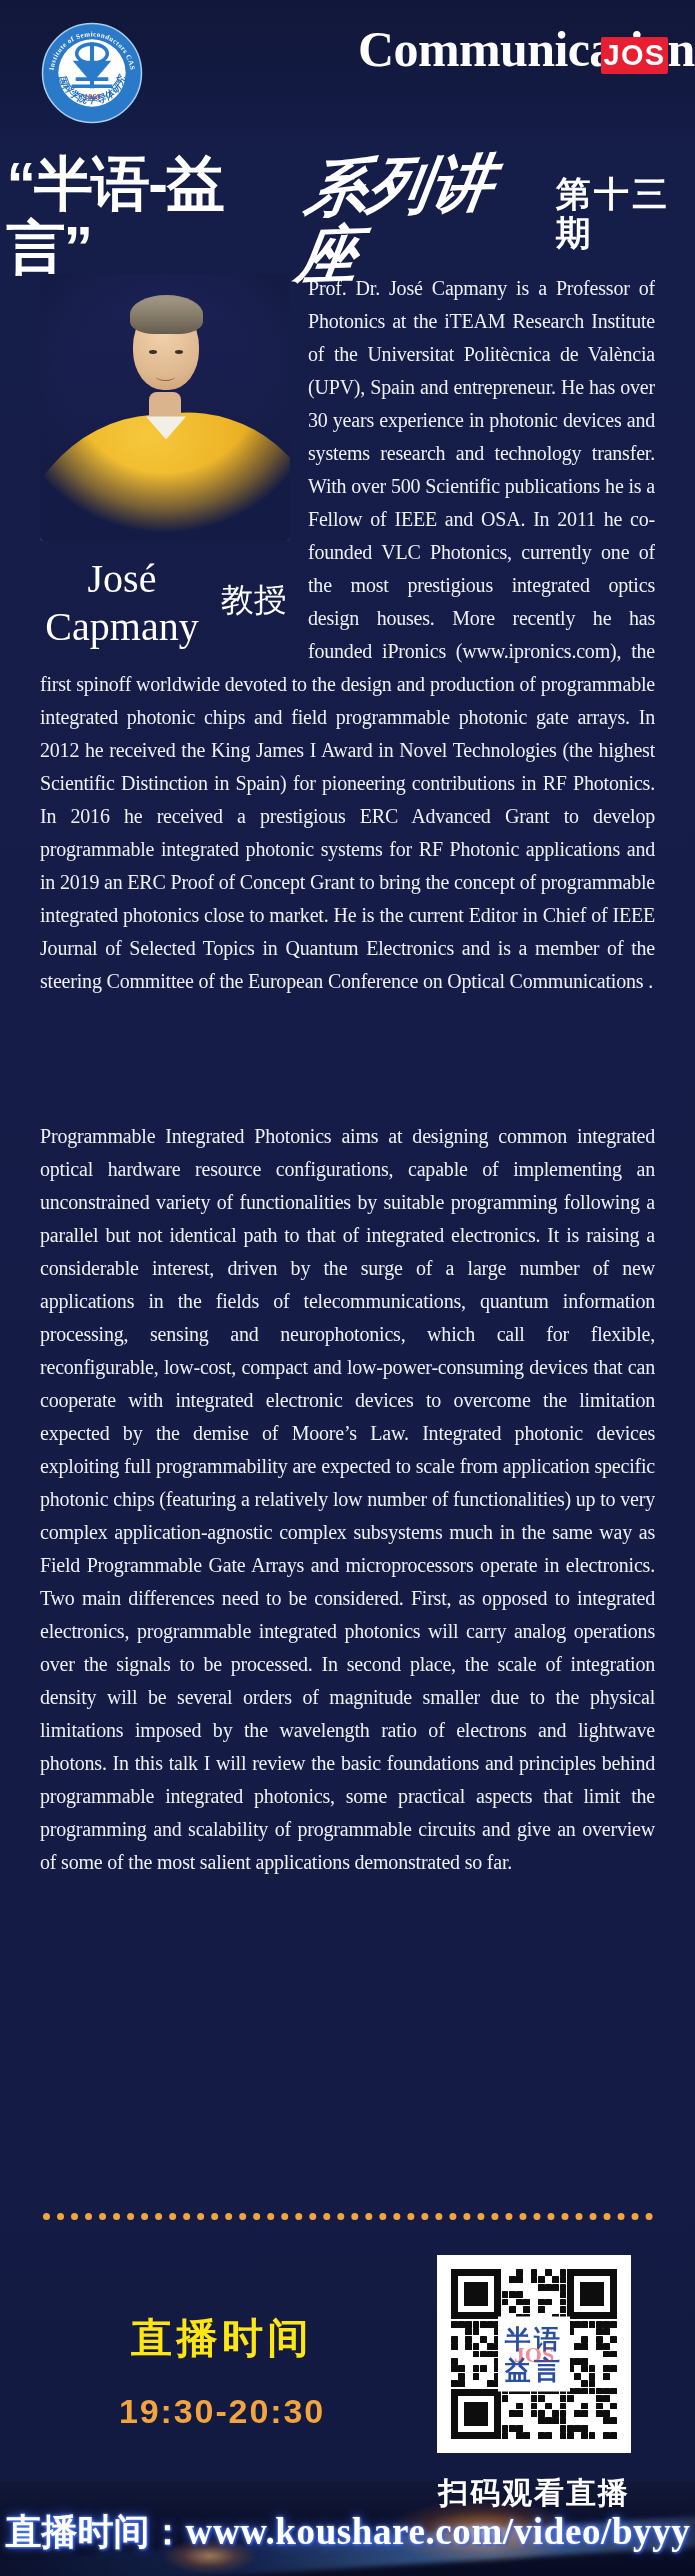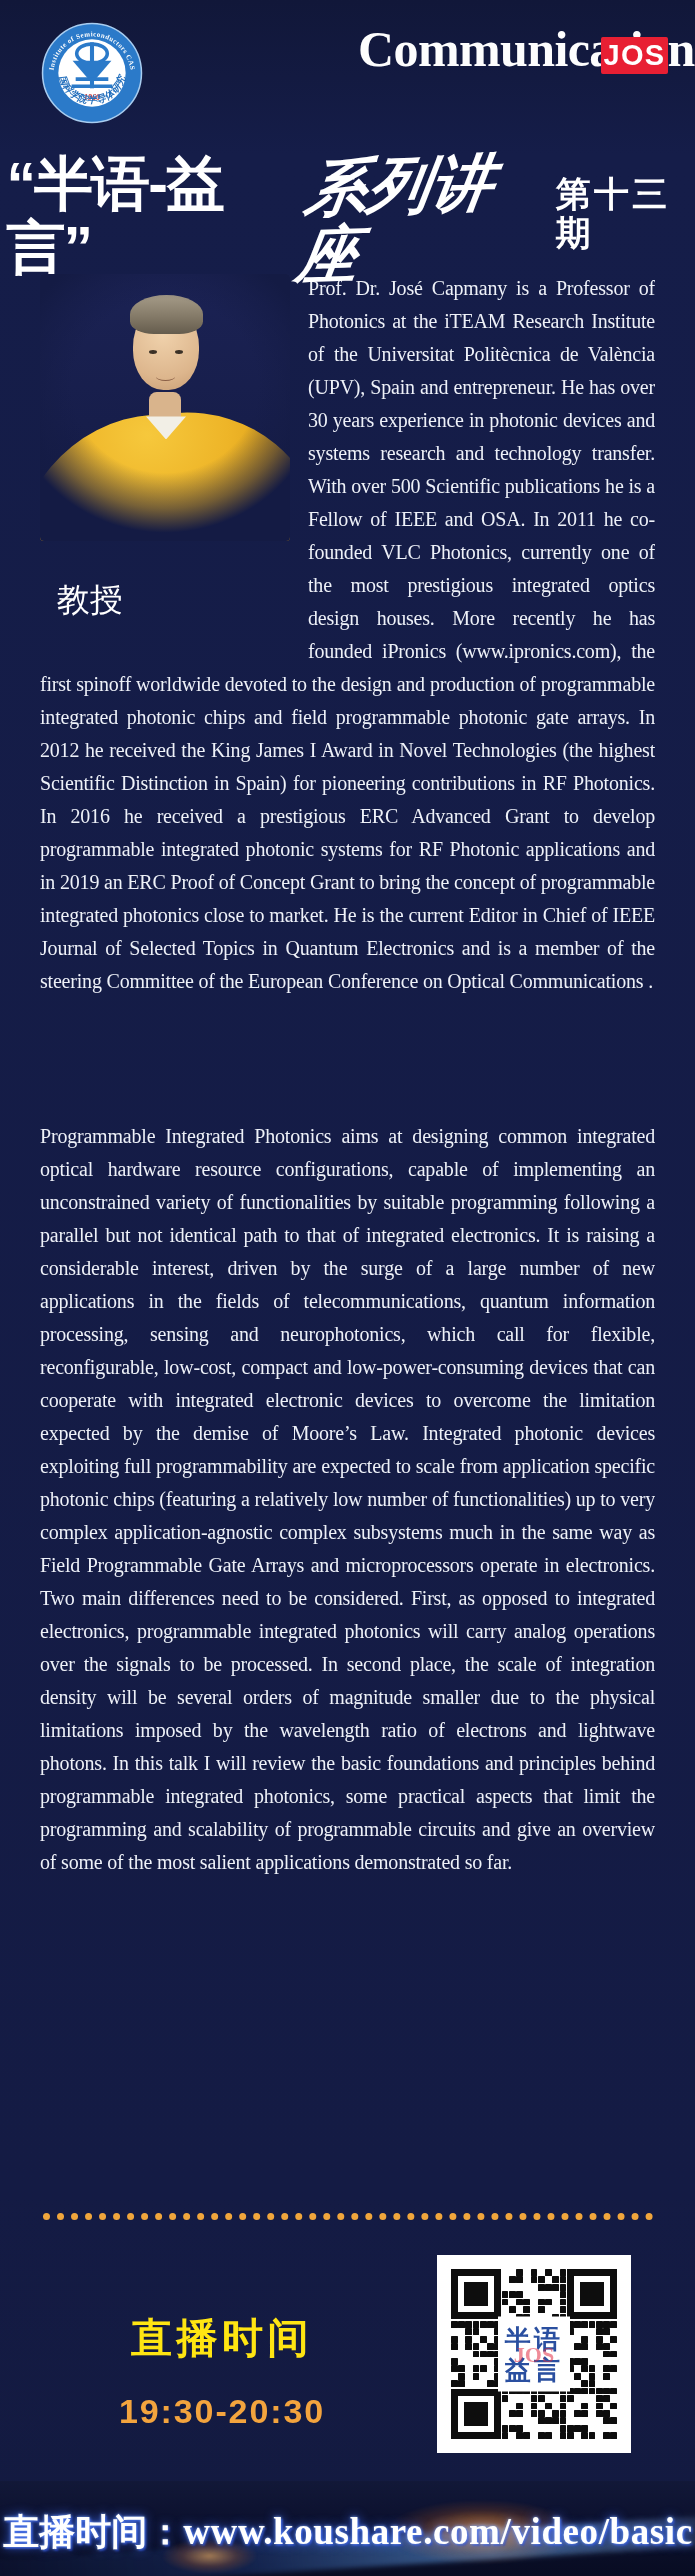--- a/index.html
+++ b/index.html
@@ -160,20 +160,24 @@
         <div class="neck"></div>
         <div class="collar"></div>
         <div class="head"></div>
         <div class="hair"></div>
         <div class="eye l"></div>
         <div class="eye r"></div>
         <div class="mouth"></div>
         <div class="vignette"></div>
       </div>
       <div class="name-row">
+        <div class="name-col">
+          <div>José</div>
+          <div>Capmany</div>
+        </div>
         <div class="prof-cn">教授</div>
       </div>
     </div>
     <p class="body-text">Prof. Dr. José Capmany is a Professor of Photonics at the iTEAM Research Institute of the Universitat Politècnica de València (UPV), Spain and entrepreneur. He has over 30 years experience in photonic devices and systems research and technology transfer. With over 500 Scientific publications he is a Fellow of IEEE and OSA. In 2011 he co-founded VLC Photonics, currently one of the most prestigious integrated optics design houses. More recently he has founded iPronics (www.ipronics.com), the first spinoff worldwide devoted to the design and production of programmable integrated photonic chips and field programmable photonic gate arrays. In 2012 he received the King James I Award in Novel Technologies (the highest Scientific Distinction in Spain) for pioneering contributions in RF Photonics. In 2016 he received a prestigious ERC Advanced Grant to develop programmable integrated photonic systems for RF Photonic applications and in 2019 an ERC Proof of Concept Grant to bring the concept of programmable integrated photonics close to market. He is the current Editor in Chief of IEEE Journal of Selected Topics in Quantum Electronics and is a member of the steering Committee of the European Conference on Optical Communications .</p>
   </div>
 
   <div class="abstract">
     <p class="body-text">Programmable Integrated Photonics aims at designing common integrated optical hardware resource configurations, capable of implementing an unconstrained variety of functionalities by suitable programming following a parallel but not identical path to that of integrated electronics. It is raising a considerable interest, driven by the surge of a large number of new applications in the fields of telecommunications, quantum information processing, sensing and neurophotonics, which call for flexible, reconfigurable, low-cost, compact and low-power-consuming devices that can cooperate with integrated electronic devices to overcome the limitation expected by the demise of Moore’s Law. Integrated photonic devices exploiting full programmability are expected to scale from application specific photonic chips (featuring a relatively low number of functionalities) up to very complex application-agnostic complex subsystems much in the same way as Field Programmable Gate Arrays and microprocessors operate in electronics. Two main differences need to be considered. First, as opposed to integrated electronics, programmable integrated photonics will carry analog operations over the signals to be processed. In second place, the scale of integration density will be several orders of magnitude smaller due to the physical limitations imposed by the wavelength ratio of electrons and lightwave photons. In this talk I will review the basic foundations and principles behind programmable integrated photonics, some practical aspects that limit the programming and scalability of programmable circuits and give an overview of some of the most salient applications demonstrated so far.</p>
   </div>
 
@@ -388,23 +392,24 @@
       <div class="qf tl"></div>
       <div class="qf tr"></div>
       <div class="qf bl"></div>
       <div class="qr-logo">
         <span class="qr-watermark">JOS</span>
         <span>半语</span>
         <span>益言</span>
       </div>
     </div>
   </div>
+  <div class="qr-caption">扫码观看直播</div>
 
   <div class="footer">
     <div class="flare big"></div>
     <div class="flare small"></div>
     <div class="footer-line">
-      <span class="url-label">直播时间：</span><span class="url-text">www.koushare.com/video/basic</span>
+      <span class="url-label">直播时间：</span><span class="url-text">www.koushare.com/video/byyy</span>
     </div>
   </div>
 
 </div>
 
 
 </body></html>

